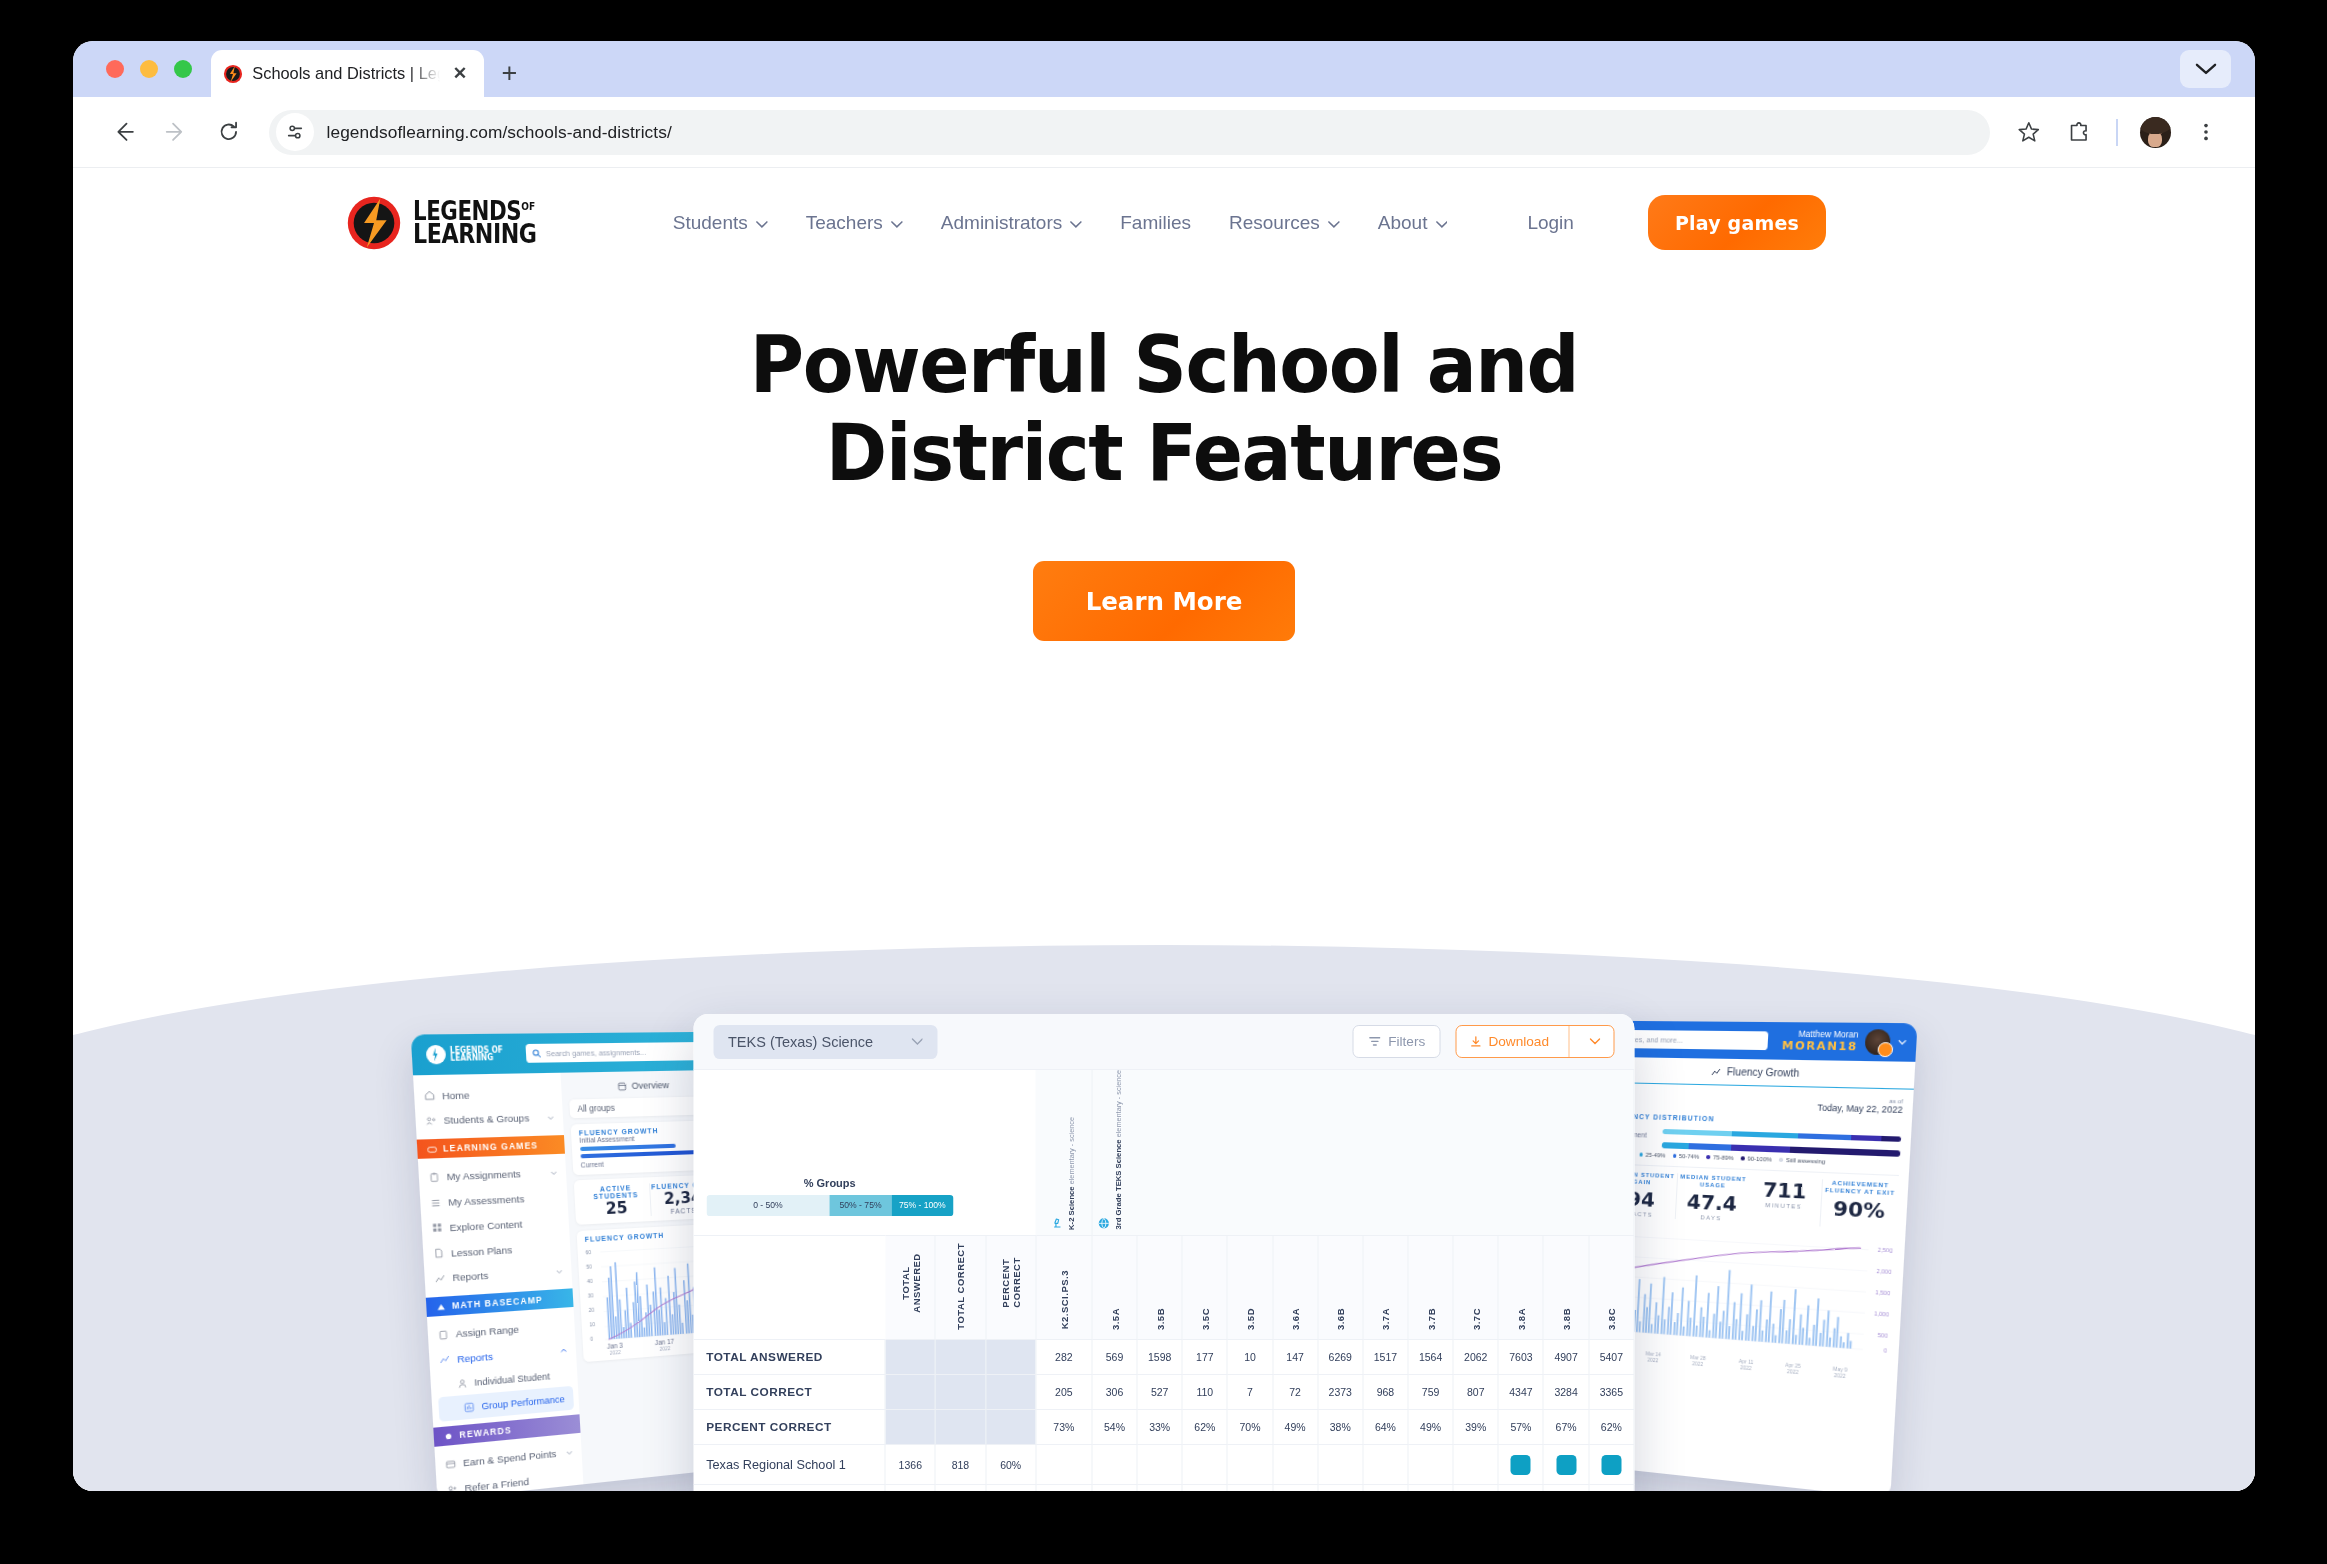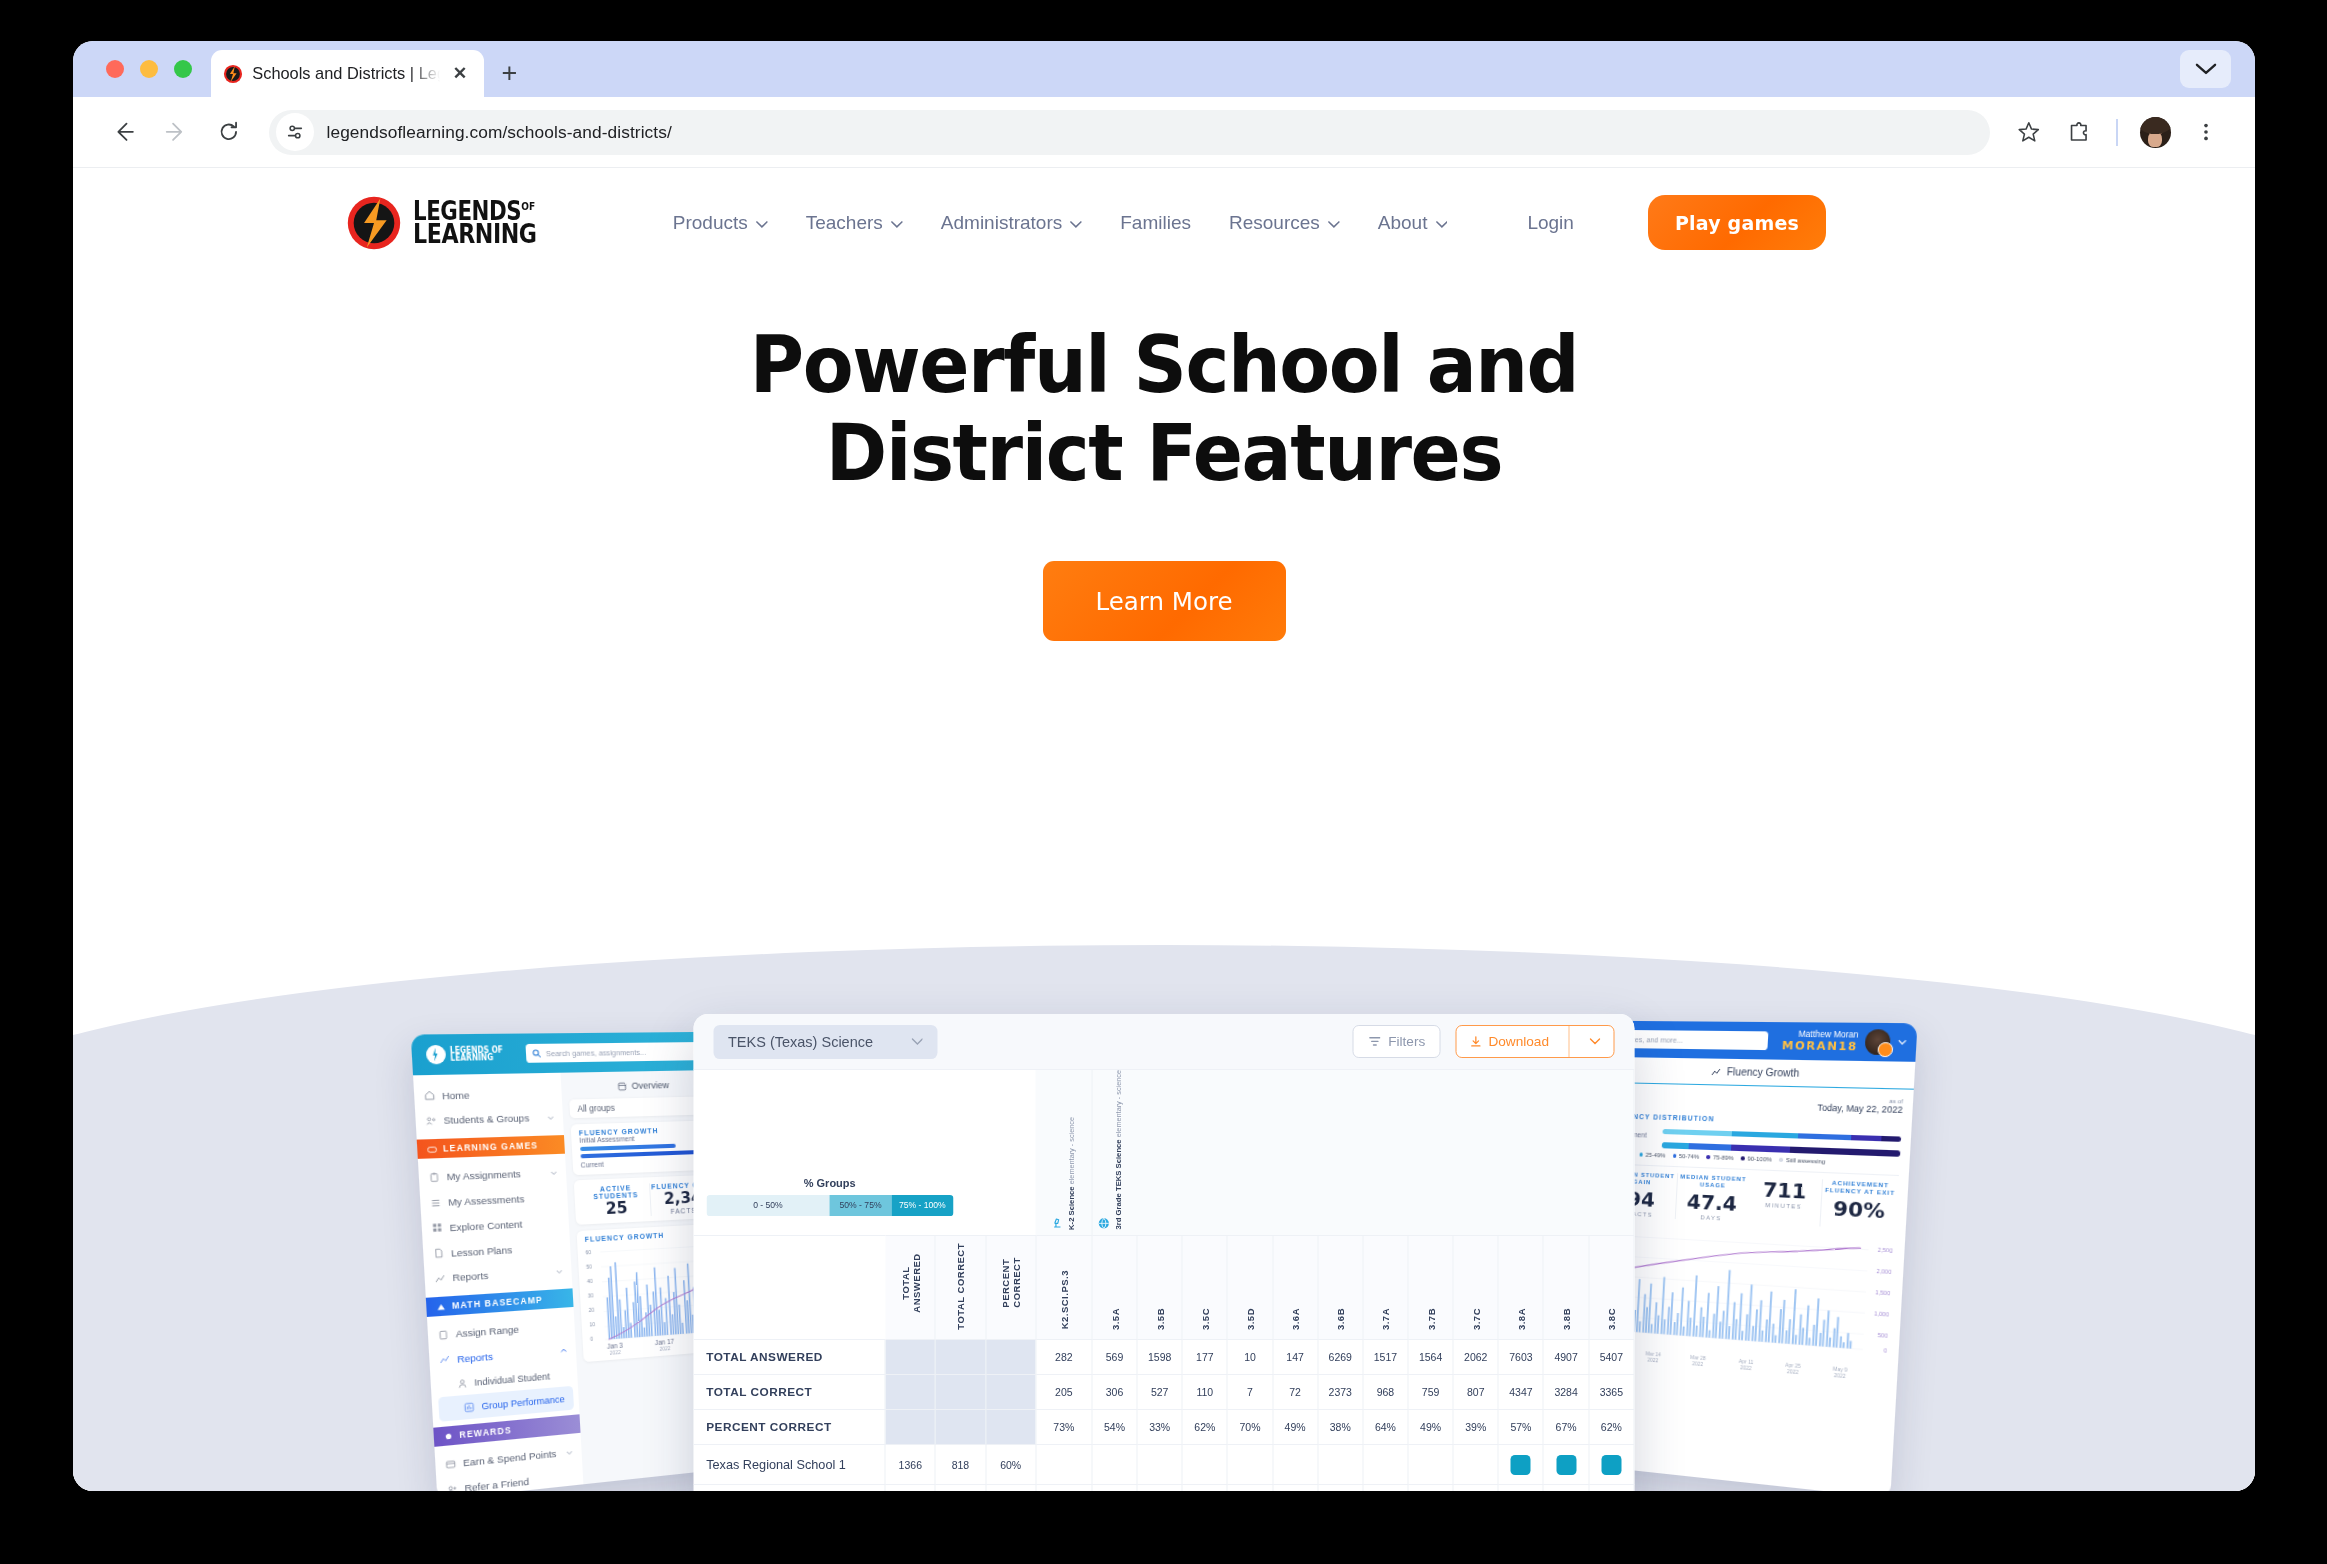--- a/index.html
+++ b/index.html
@@ -113,21 +113,21 @@
     font-size: 78px; line-height: 1.13; font-weight: 700; color: #0d0d0d;
     letter-spacing: -1.5px; transform: scaleX(.95);
   }
   .hero-sub {
     margin: 36px auto 0; max-width: 927px;
     font-size: 29px; line-height: 1.52; color: #6b7490;
   }
   .btn-learn {
     margin-top: 64px; display: inline-block;
     background: linear-gradient(135deg,#ff7d10 0%,#ff6a00 60%,#ff7b09 100%);
-    color: #fff; font-weight: 400; font-size: 24.5px;
+    color: #fff; font-weight: 700; font-size: 24.5px;
     padding: 25.5px 53px; border-radius: 11px; border: 0;
     font-family: "DejaVu Sans", sans-serif;
   }
 
   
   .dash-wrap { position: absolute; left: 0; top: 846px; width: 100%; height: 509px; z-index: 3; }
 
   
   .dash-left {
     position: absolute; left: 359px; top: 18px; width: 300px; height: 436px;
@@ -337,21 +337,21 @@
             </svg>
           </span>
           <span class="logo-word">
             <span class="logo-l1"><span>LEGENDS</span><span class="logo-of">OF</span></span>
             <span class="logo-l2">LEARNING</span>
           </span>
         </div>
 
         <nav class="nav">
           <a class="nav-item">
-            <span>Products</span>
+            <span>Students</span>
             <span><svg width="11.8" height="7.3" viewBox="0 0 13 8">
                   <path d="M1 1 L6.5 6.5 L12 1" stroke="#6b7490" stroke-width="1.7" fill="none" stroke-linecap="round"></path>
                 </svg></span>
           </a>
           <a class="nav-item">
             <span>Teachers</span>
             <span><svg width="11.8" height="7.3" viewBox="0 0 13 8">
                   <path d="M1 1 L6.5 6.5 L12 1" stroke="#6b7490" stroke-width="1.7" fill="none" stroke-linecap="round"></path>
                 </svg></span>
           </a>

